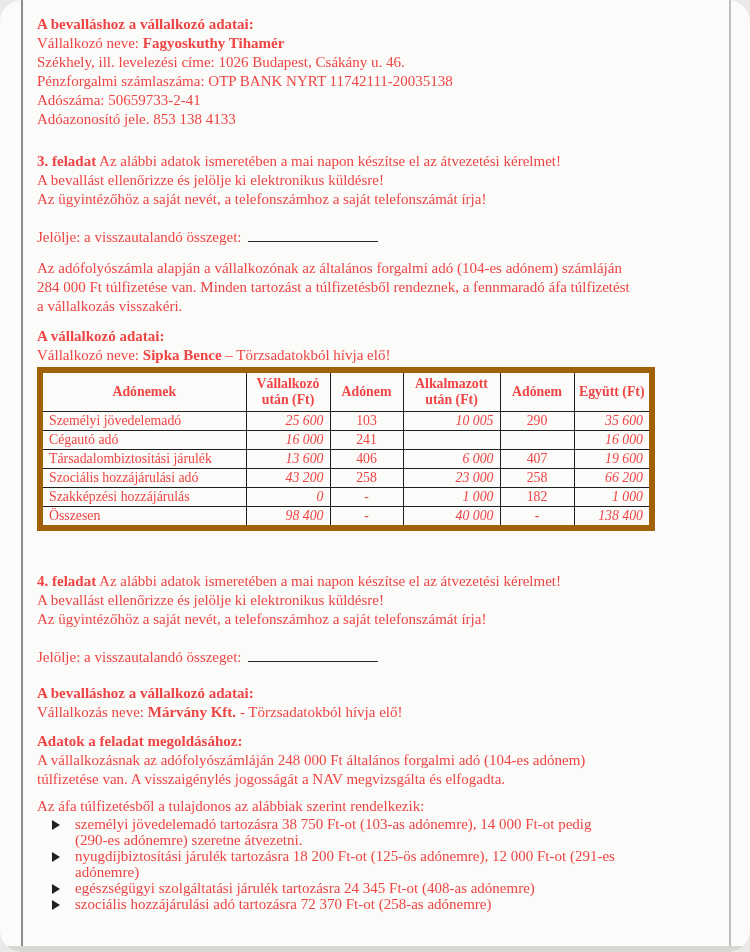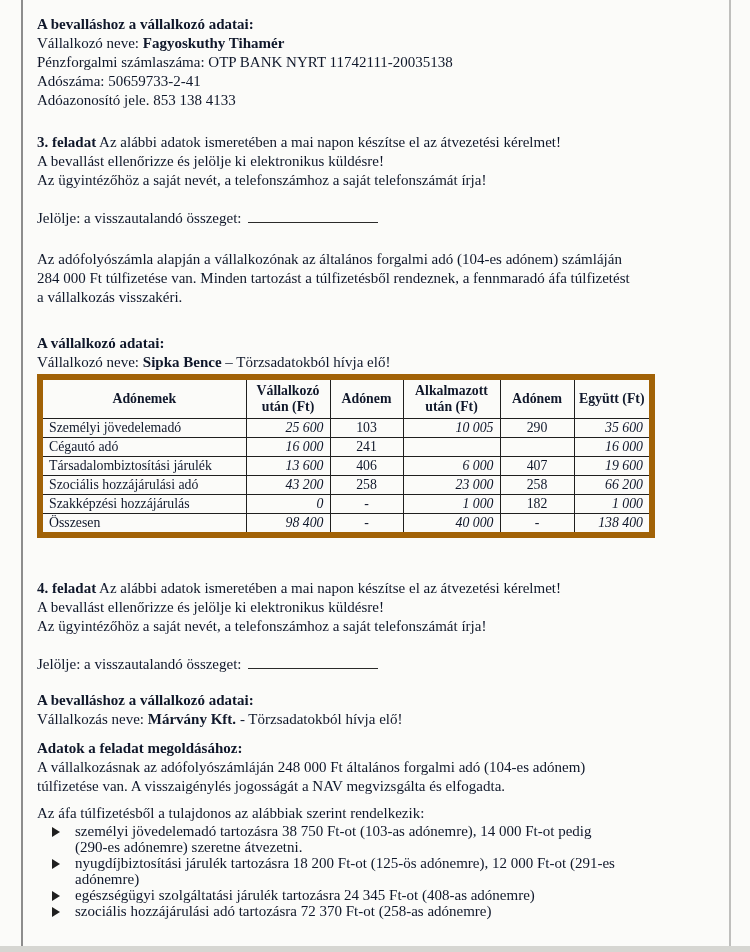--- a/index.html
+++ b/index.html
@@ -1,33 +1,34 @@
 <!DOCTYPE html>
 <html><head>
 <meta charset="utf-8">
 <style>
   html,body{margin:0;padding:0;background:#e9e9e7;}
   .page{
     position:relative;width:750px;height:952px;margin:0 auto;
     background:#fbfbf9;overflow:hidden;
     font-family:"Liberation Serif","DejaVu Serif",serif;
-    color:#0f172a;
+    color:#ef4444;
+    border-radius:22px;
   }
   .scanline-left{position:absolute;left:21px;top:0;width:2px;height:100%;background:#8d8d8d;}
   .scanline-right{position:absolute;left:729px;top:0;width:2px;height:100%;background:#bfbfbd;}
   .bottom-strip{position:absolute;left:0;bottom:0;width:100%;height:6px;background:#d6d6d2;}
   .content{position:absolute;left:37px;top:0;width:680px;font-size:15px;line-height:19px;}
   .line{white-space:nowrap;}
   .b{font-weight:bold;}
   .blank{display:inline-block;width:130px;border-bottom:1.6px solid #2a2a2a;height:2px;margin-left:6px;}
   .sec-block1{margin-top:15px;}
   .sec-task3{margin-top:23px;}
   .sec-mark1{margin-top:19px;}
-  .sec-info1{margin-top:22px;}
-  .sec-company1{margin-top:27px;}
+  .sec-info1{margin-top:12px;}
+  .sec-company1{margin-top:11px;}
   .sec-caption{margin-top:10px;}
   .sec-task4{margin-top:41px;}
   .sec-mark2{margin-top:19px;}
   .sec-company2{margin-top:17px;}
   .sec-datablock{margin-top:10px;}
   .sec-listintro{margin-top:8px;}
   table.tax{
     border-collapse:collapse;table-layout:fixed;width:612px;
     border:6px solid #a16207;margin-top:2px;font-size:13.8px;
   }
@@ -49,20 +50,21 @@
 
 <div class="page">
   <div class="scanline-left"></div>
   <div class="scanline-right"></div>
 
   <div class="content">
 
     <div class="sec-block1">
       <div class="line b">A bevalláshoz a vállalkozó adatai:</div>
       <div class="line"><span>Vállalkozó neve: </span><span class="b">Fagyoskuthy Tihamér</span></div>
+      <div class="line">Székhely, ill. levelezési címe: 1026 Budapest, Csákány u. 46.</div>
       <div class="line">Pénzforgalmi számlaszáma: OTP BANK NYRT 11742111-20035138</div>
       <div class="line">Adószáma: 50659733-2-41</div>
       <div class="line">Adóazonosító jele. 853 138 4133</div>
     </div>
 
     <div class="sec-task3">
       <div class="line"><span class="b">3. feladat</span><span> Az alábbi adatok ismeretében a mai napon készítse el az átvezetési kérelmet!</span></div>
       <div class="line">A bevallást ellenőrizze és jelölje ki elektronikus küldésre!</div>
       <div class="line">Az ügyintézőhöz a saját nevét, a telefonszámhoz a saját telefonszámát írja!</div>
     </div>

